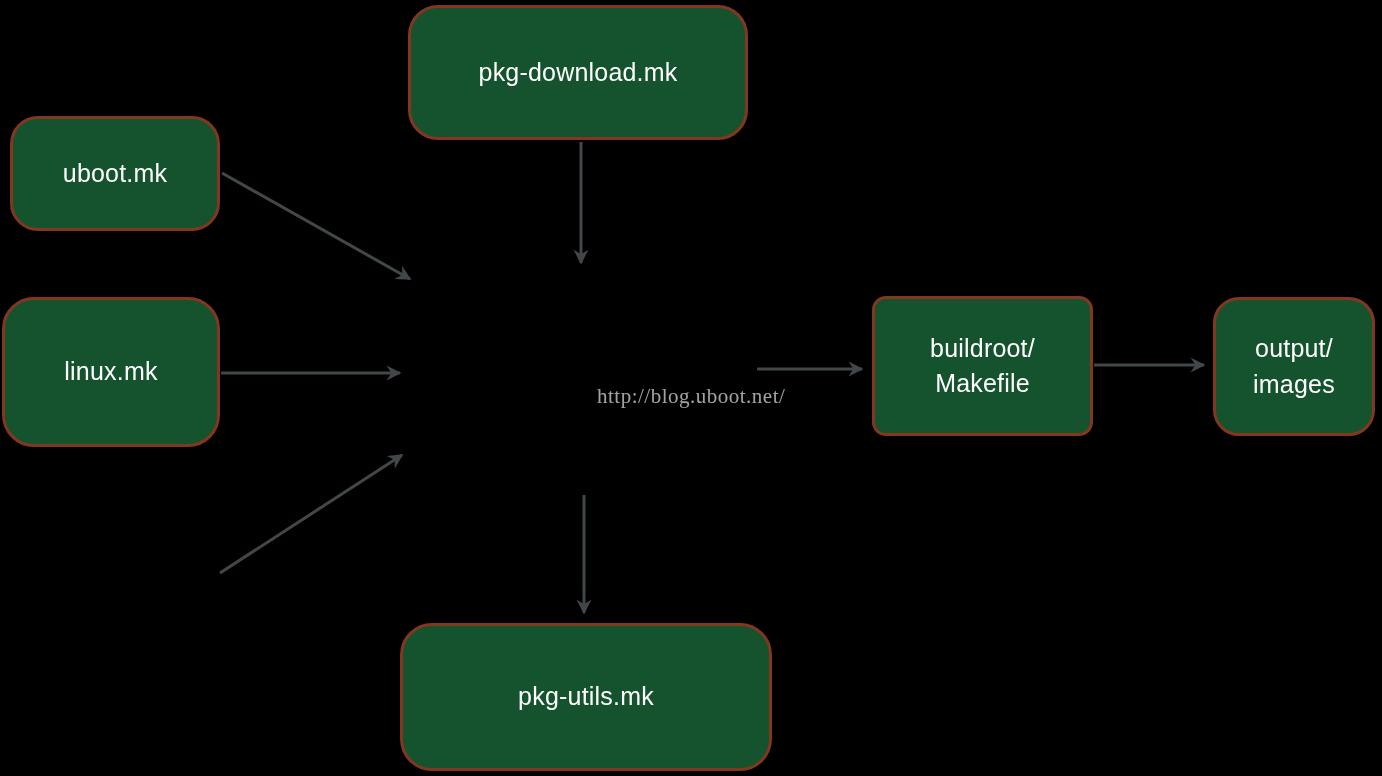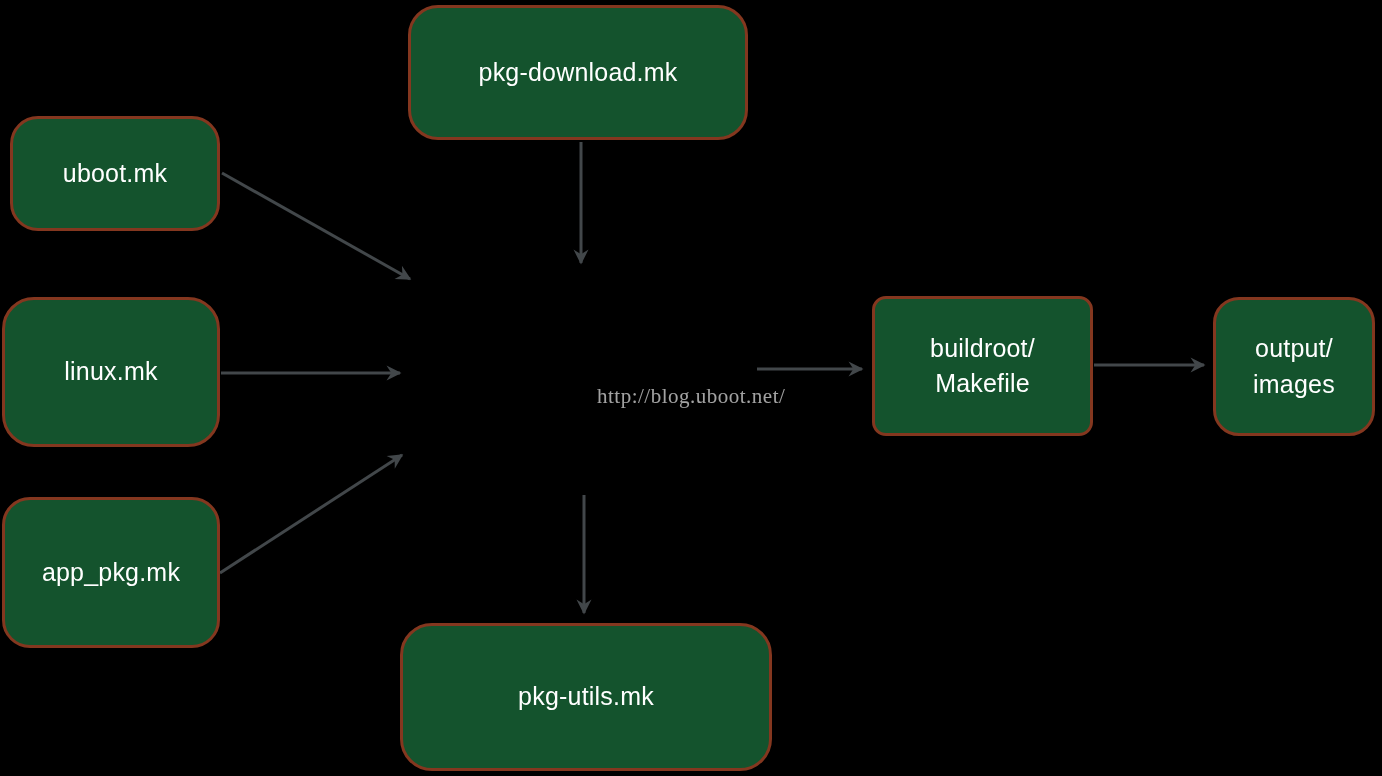--- a/index.html
+++ b/index.html
@@ -80,23 +80,20 @@
   </svg>
 
   <div class="node" id="node-uboot">
     <span>uboot.mk</span>
   </div>
 
   <div class="node" id="node-linux">
     <span>linux.mk</span>
   </div>
 
-  <div class="node" id="node-app-pkg">
-    <span>app_pkg.mk</span>
-  </div>
 
   <div class="node" id="node-pkg-download">
     <span>pkg-download.mk</span>
   </div>
 
 
   <div class="node" id="node-makefile">
     <span>buildroot/
 Makefile</span>
   </div>

